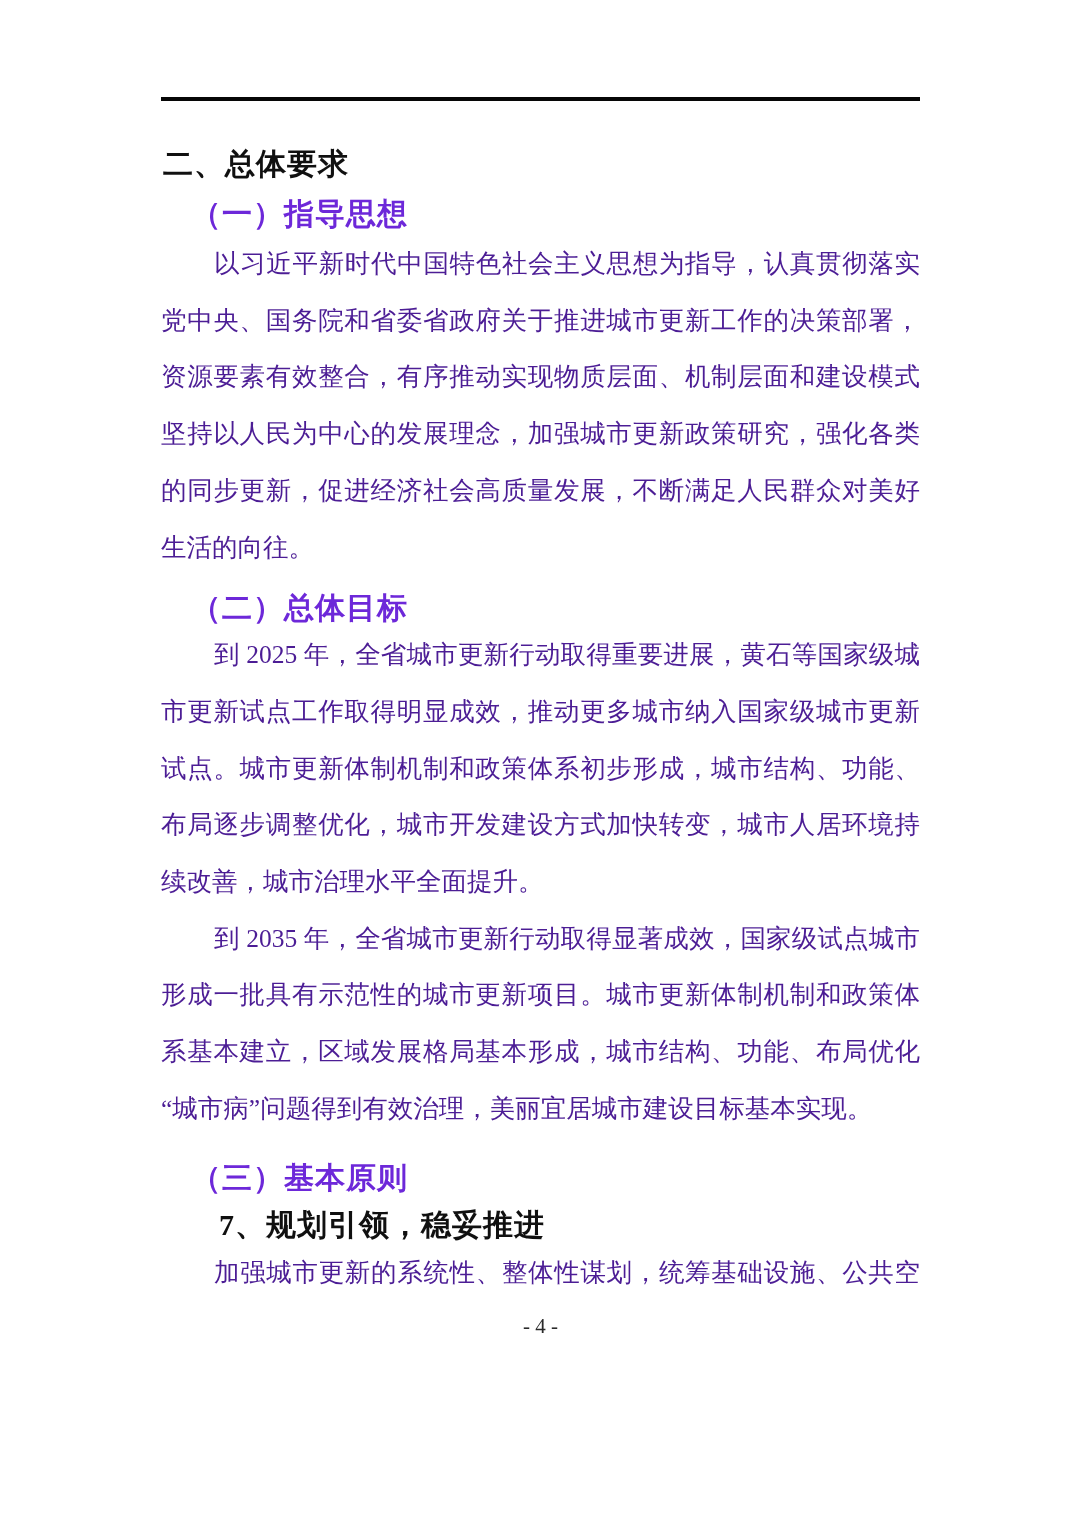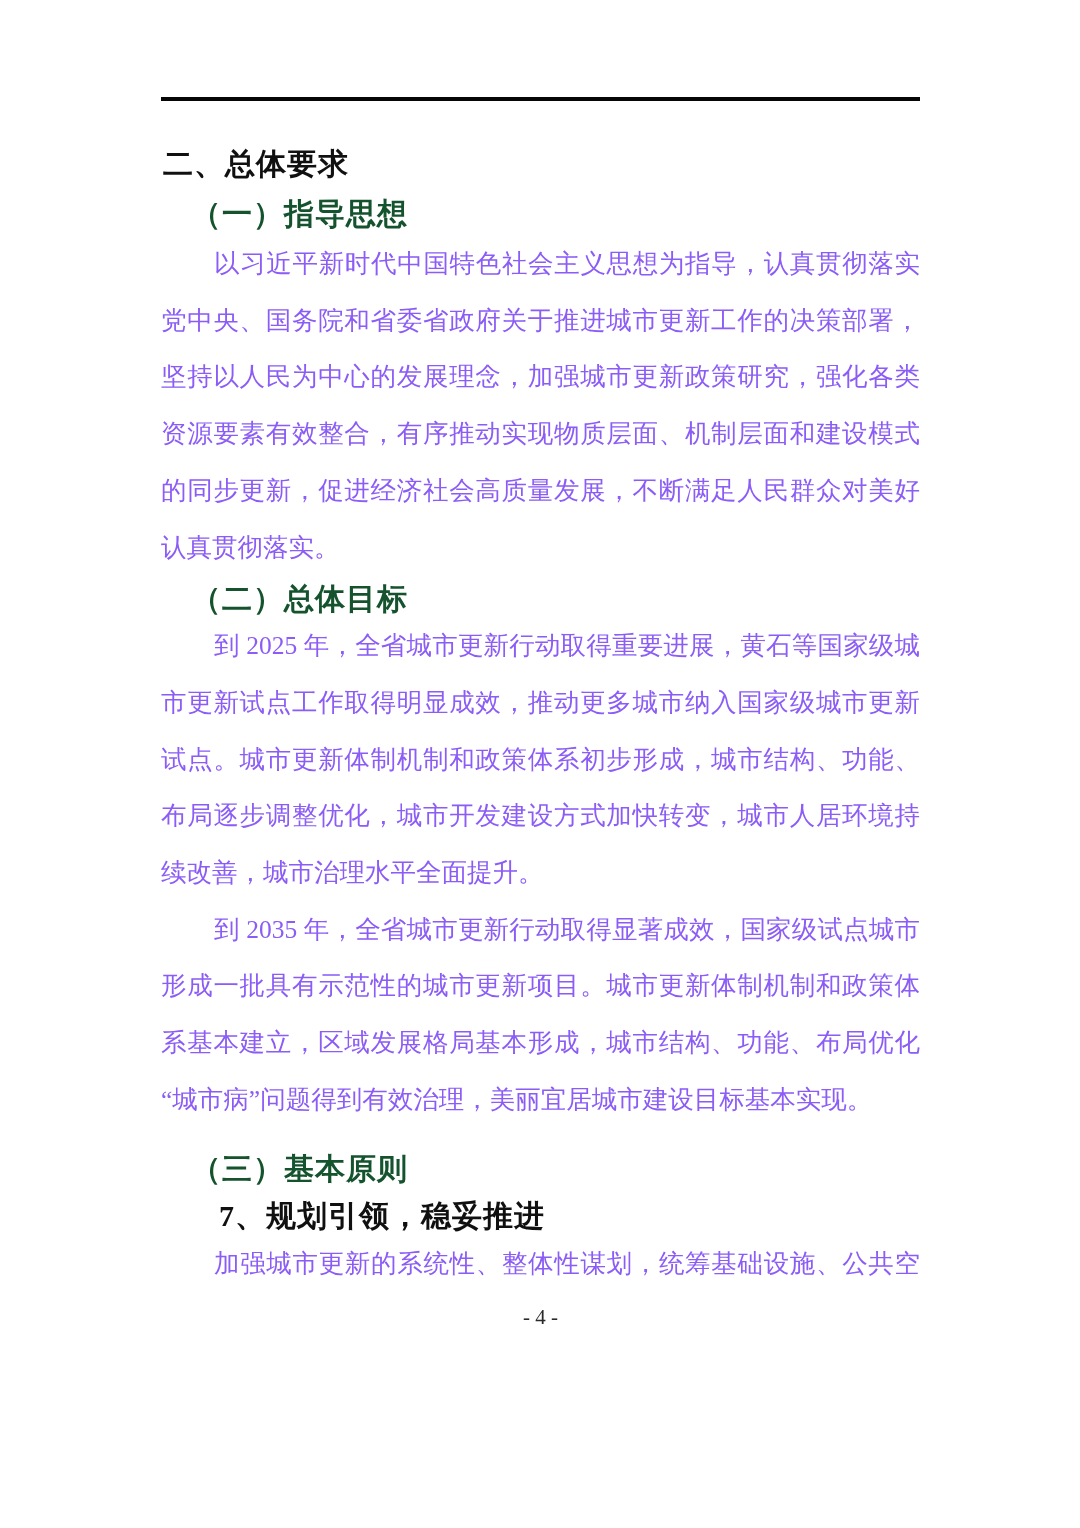--- a/index.html
+++ b/index.html
@@ -30,40 +30,40 @@
     font-weight: 700;
     color: #101010;
     line-height: 36px;
     margin: 45px 0 0 2px;
     letter-spacing: 1px;
   }
   h2.sub {
     font-family: "Liberation Serif", serif;
     font-size: 30px;
     font-weight: 700;
-    color: #14532d;
+    color: #6d28d9;
     line-height: 36px;
     margin: 14px 0 0 30px;
     letter-spacing: 1px;
   }
-  h2.sub.m2 { margin-top: 5px; }
+  h2.sub.m2 { margin-top: 14px; }
   h2.sub.m3 { margin-top: 22px; }
   h3.point {
     font-family: "Liberation Serif", serif;
     font-size: 30px;
     font-weight: 700;
     color: #101010;
     line-height: 38px;
     margin: 10px 0 0 58px;
     letter-spacing: 1px;
   }
   .para {
     margin: 0;
     font-size: 25.5px;
-    color: #8b5cf6;
+    color: #4c1d95;
   }
   .para.p1 { margin-top: 4px; }
   .para.p2 { margin-top: 1px; font-family: Liberation Serif, serif; }
   .para.p3 { margin-top: 0; }
   .para.p4 { margin-top: 1px; }
   .tline {
     line-height: 56.7px;
     text-align: justify;
     text-align-last: justify;
     text-justify: inter-character;
@@ -88,24 +88,24 @@
 
     <div class="header-rule"></div>
 
     <h1 class="sec">二、总体要求</h1>
 
     <h2 class="sub">（一）指导思想</h2>
 
     <div class="para p1">
         <div class="tline first">以习近平新时代中国特色社会主义思想为指导，认真贯彻落实</div>
         <div class="tline">党中央、国务院和省委省政府关于推进城市更新工作的决策部署，</div>
+        <div class="tline">资源要素有效整合，有序推动实现物质层面、机制层面和建设模式</div>
         <div class="tline">坚持以人民为中心的发展理念，加强城市更新政策研究，强化各类</div>
-        <div class="tline">资源要素有效整合，有序推动实现物质层面、机制层面和建设模式</div>
         <div class="tline">的同步更新，促进经济社会高质量发展，不断满足人民群众对美好</div>
-        <div class="tline last">认真贯彻落实。</div>
+        <div class="tline last">生活的向往。</div>
       </div>
 
     <h2 class="sub m2">（二）总体目标</h2>
 
     <div class="para p2">
         <div class="tline first">到 2025 年，全省城市更新行动取得重要进展，黄石等国家级城</div>
         <div class="tline">市更新试点工作取得明显成效，推动更多城市纳入国家级城市更新</div>
         <div class="tline">试点。城市更新体制机制和政策体系初步形成，城市结构、功能、</div>
         <div class="tline">布局逐步调整优化，城市开发建设方式加快转变，城市人居环境持</div>
         <div class="tline last">续改善，城市治理水平全面提升。</div>

